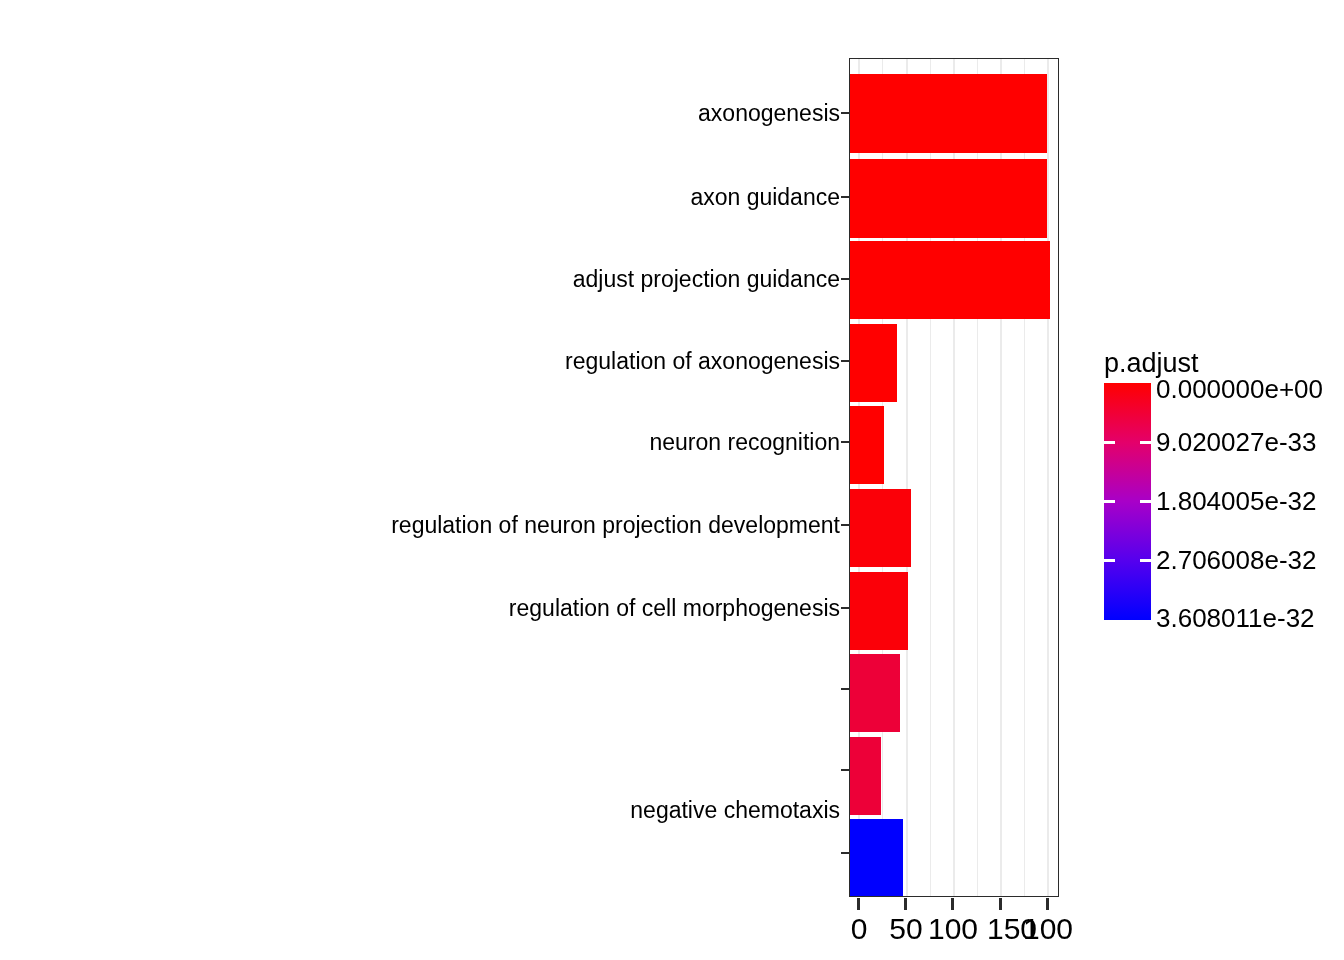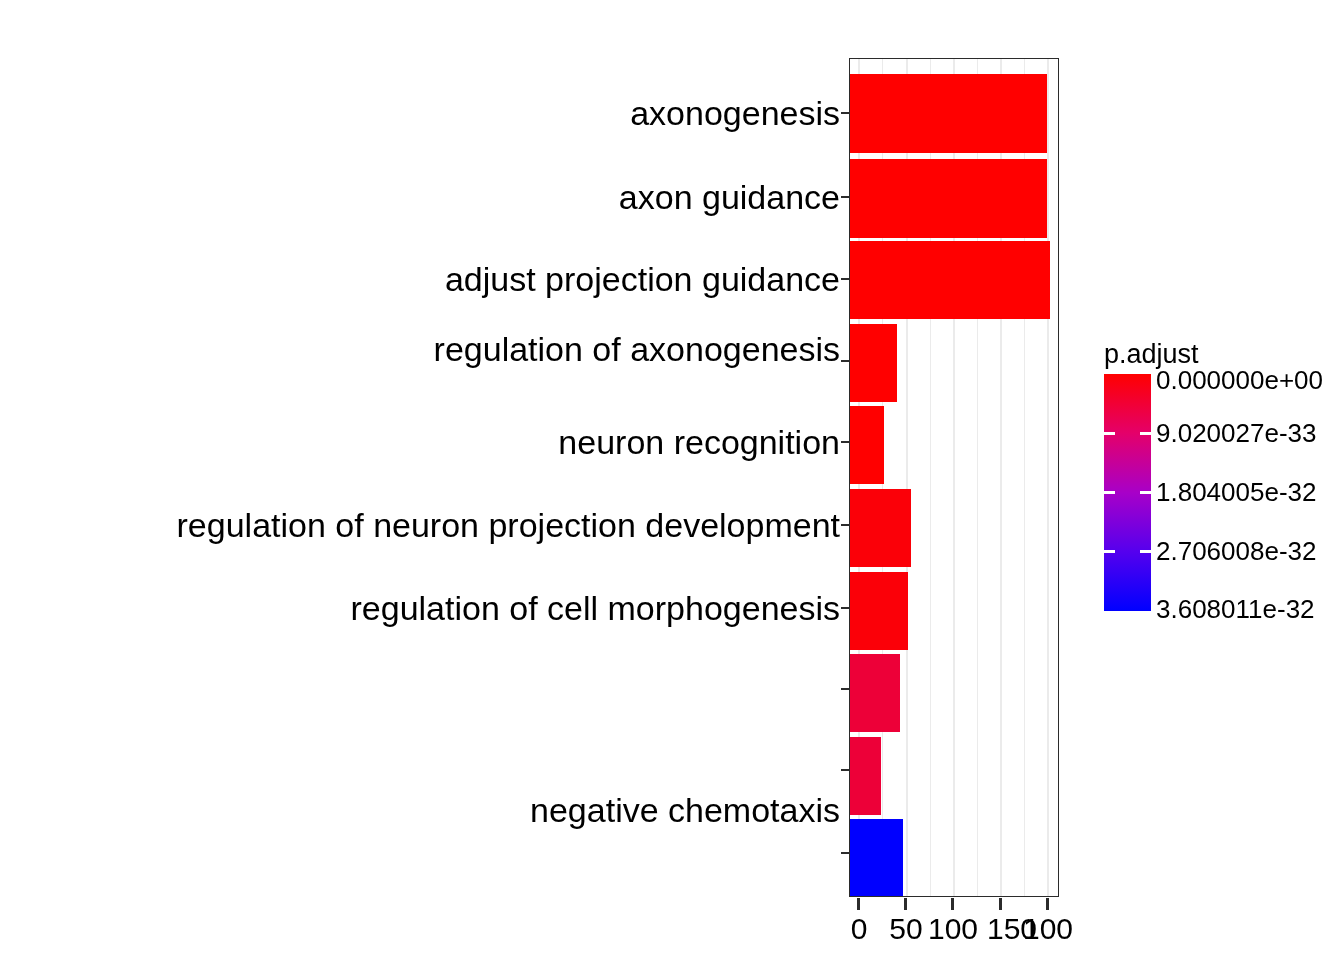--- a/index.html
+++ b/index.html
@@ -42,21 +42,21 @@
     position: absolute;
     left: 0;
   }
 
   
   .ycat {
     position: absolute;
     right: 0;
     text-align: right;
     white-space: nowrap;
-    font-size: 34px;
+    font-size: 23px;
     line-height: 26px;
     color: #000000;
   }
   #y-labels {
     position: absolute;
     left: 0;
     top: 0;
     width: 840px;
     height: 960px;
   }
@@ -83,21 +83,21 @@
     line-height: 34px;
     text-align: center;
     white-space: nowrap;
     transform: translateX(-50%);
   }
 
   
   #legend {
     position: absolute;
     left: 1100px;
-    top: 339px;
+    top: 348px;
     width: 244px;
     height: 290px;
     text-decoration: underline;
   }
   #legend-title {
     position: absolute;
     left: 4px;
     top: 0px;
     font-size: 27px;
     line-height: 30px;
@@ -133,21 +133,21 @@
     transform: translateY(-50%);
   }
 </style>
 </head>
 <body>
 
 <div id="y-labels">
   <div class="ycat" style="top:100px;">axonogenesis</div>
   <div class="ycat" style="top:184px;">axon guidance</div>
   <div class="ycat" style="top:266px;">adjust projection guidance</div>
-  <div class="ycat" style="top:336px;margin-left:36px;">regulation of axonogenesis</div>
+  <div class="ycat" style="top:348px;margin-left:36px;">regulation of axonogenesis</div>
   <div class="ycat" style="top:429px;">neuron recognition</div>
   <div class="ycat" style="top:512px;">regulation of neuron projection development</div>
   <div class="ycat" style="top:595px;">regulation of cell morphogenesis</div>
   <div class="ycat" style="top:757px;margin-top:40px;">negative chemotaxis</div>
 </div>
 
 <div class="ytick" style="top:112px;"></div>
 <div class="ytick" style="top:196px;"></div>
 <div class="ytick" style="top:278px;"></div>
 <div class="ytick" style="top:360px;"></div>

